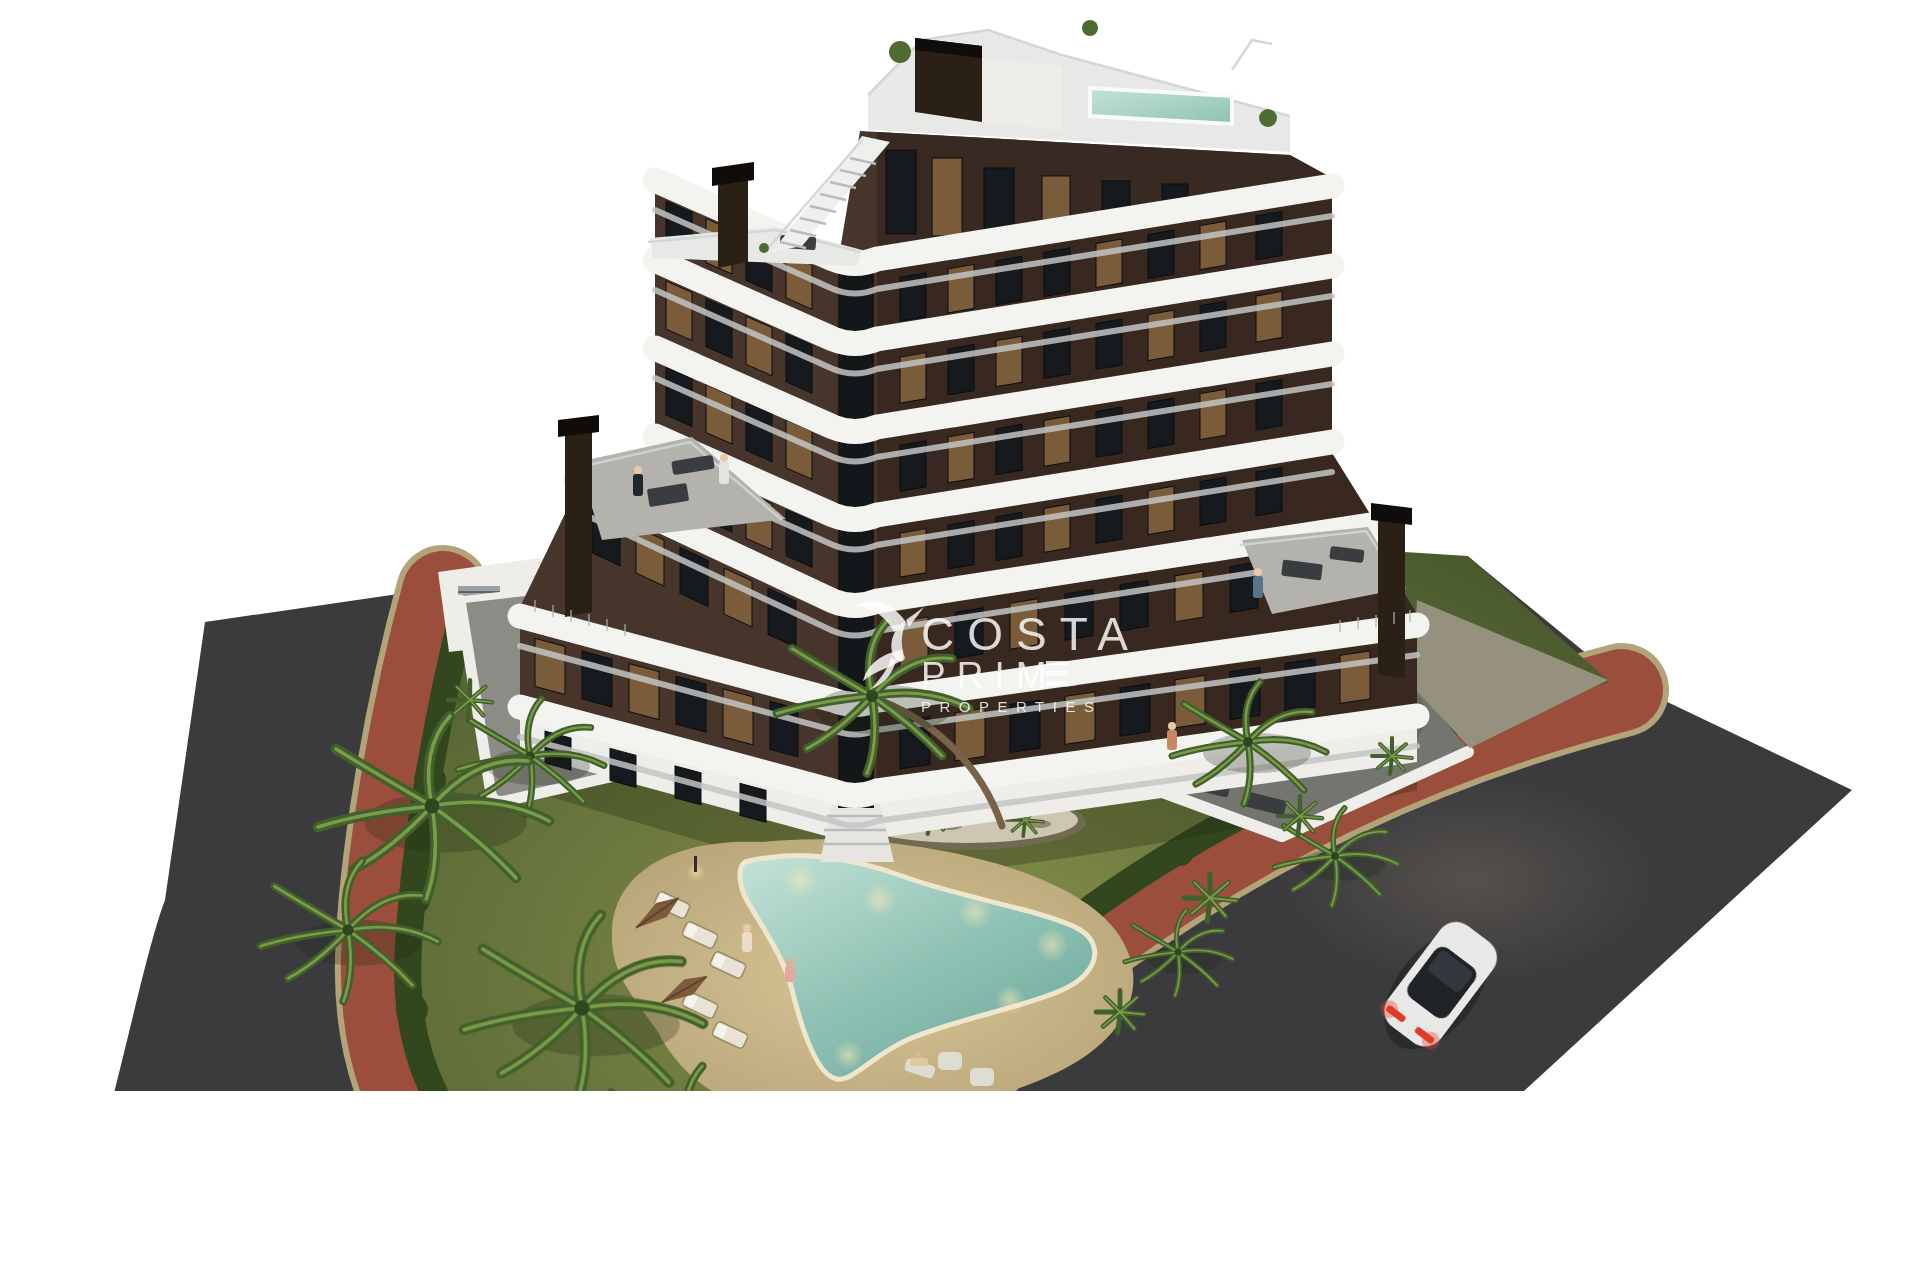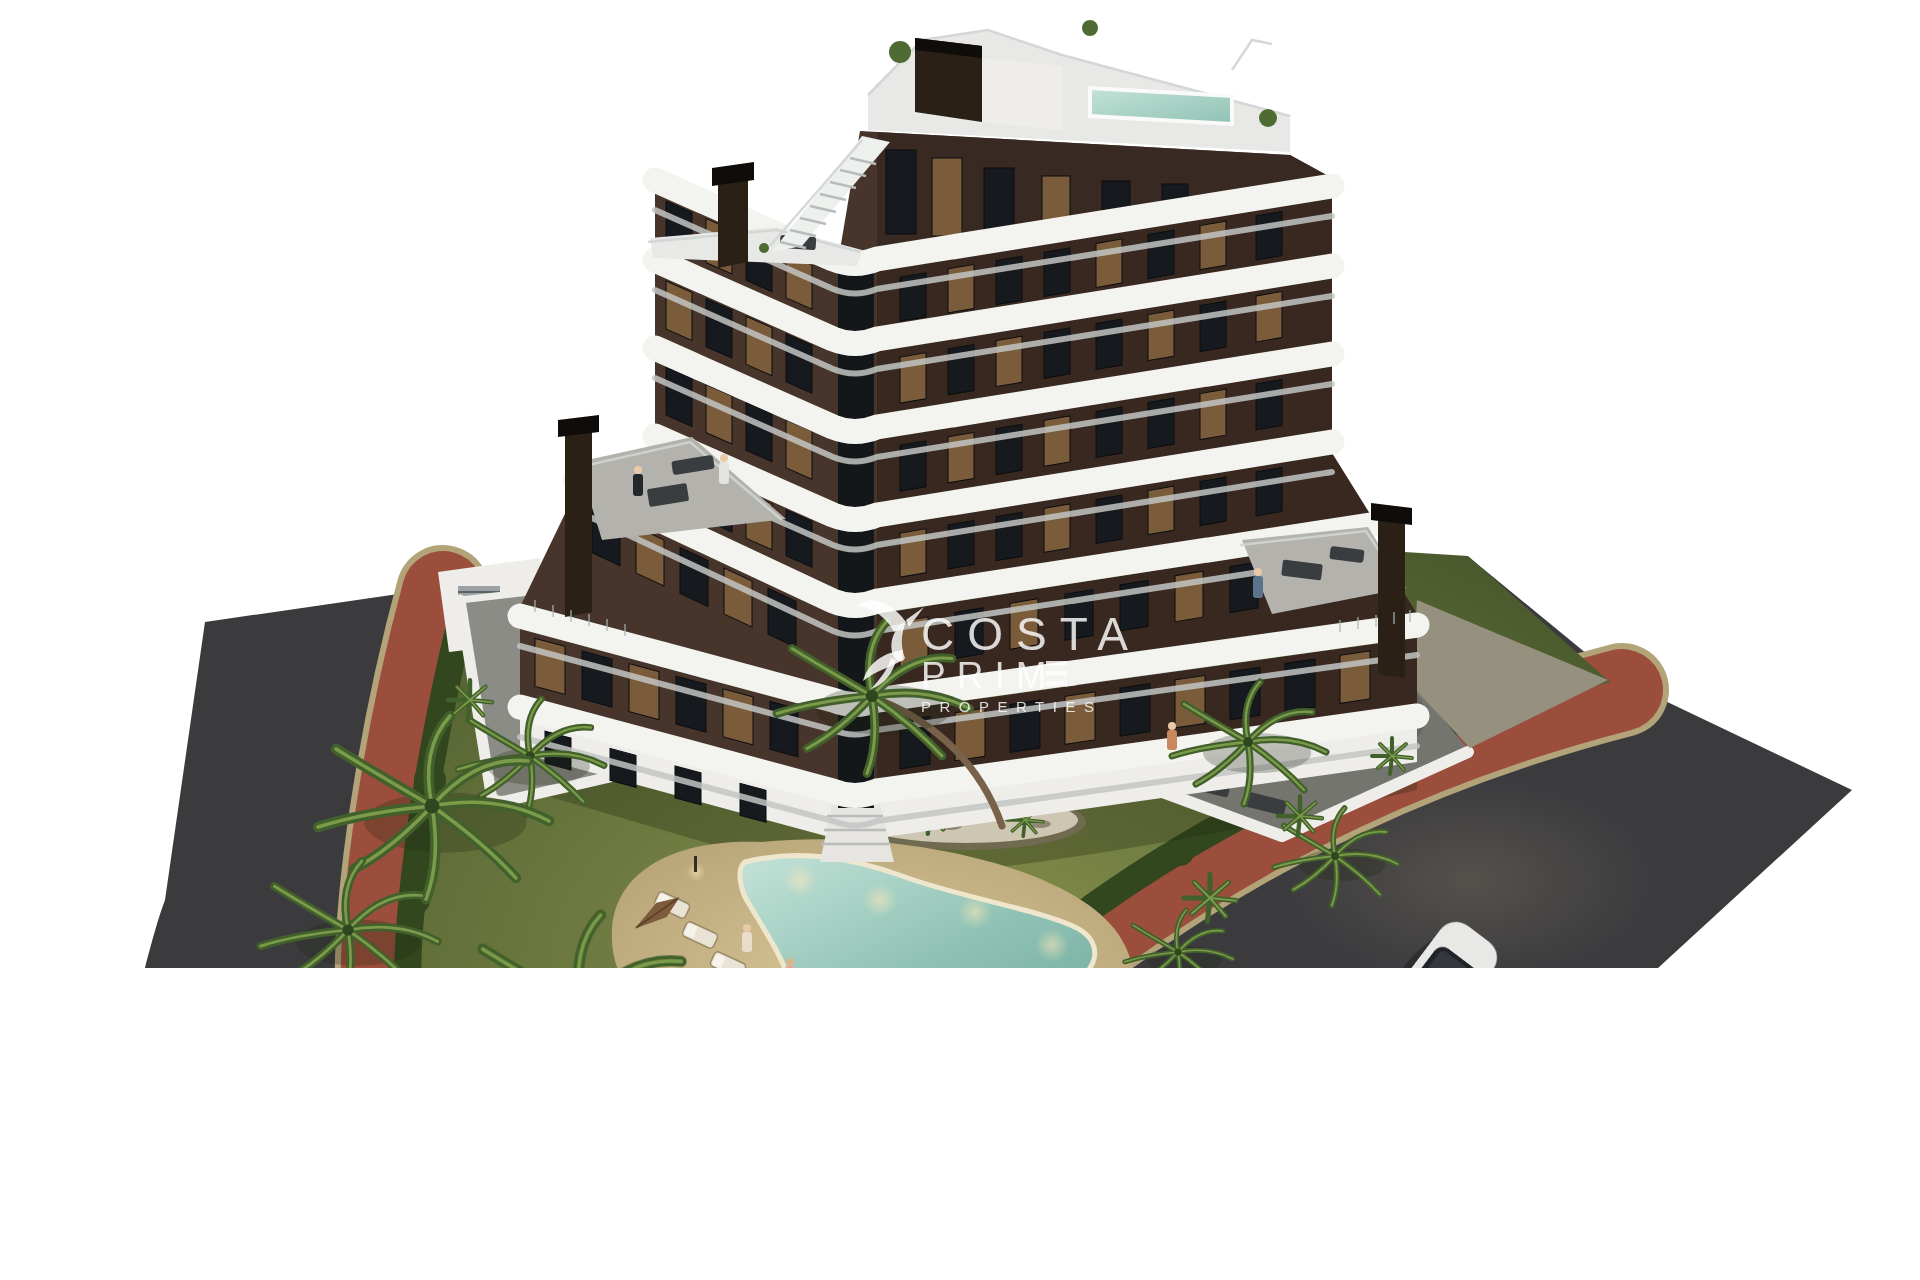--- a/index.html
+++ b/index.html
@@ -1,17 +1,17 @@
 <!DOCTYPE html>
 <html style="--bg: #ffffff; --asphalt: #3b3b3e; --brick: #9b4e3b; --curb: #b3a379; --grass-l: #87914c; --grass-d: #47572c; --hedge: #32471e; --facade-l: #47342a; --facade-r: #342720; --glass: #16191d; --glass-lit: #7a5c3a; --band: #f3f3f0; --band-shadow: #c3c6c4; --white-wall: #eeedea; --deck-gray: #b3b2ac; --roof-deck: #e8e9e7; --concrete: #8c8c86; --concrete-dark: #75756f; --sand: #d8c697; --sand-d: #b3a073; --pool-1: #c4e2d8; --pool-2: #8fc2b4; --pool-deep: #6fa99c; --umbrella: #7d5b3c; --palm-d: #41602b; --palm-l: #7c9b4a; --trunk: #79624a; --stone: #cdc6b2; --car-body: #e8e8e6; --car-glass: #202328; --tail: #e23a28; --light-warm: #ffe9b8;"><head>
 <meta charset="utf-8">
 <style>
   html,body{margin:0;padding:0;background:#fff;}
   body{font-family:"Liberation Sans", sans-serif;}
-  .stage{position:relative;width:1920px;height:968px;background:var(--bg,#fff);overflow:hidden;}
+  .stage{position:relative;width:1920px;height:1091px;background:var(--bg,#fff);overflow:hidden;}
   svg{display:block;}
   
   .asphalt{fill:var(--asphalt);}
   .curb{stroke:var(--curb);stroke-width:94;fill:none;stroke-linejoin:round;stroke-linecap:round;}
   .brick{stroke:var(--brick);stroke-width:82;fill:none;stroke-linejoin:round;stroke-linecap:round;}
   .grass{fill:url(#grassGrad);}
   .hedge{stroke:var(--hedge);stroke-width:27;fill:none;stroke-linejoin:round;stroke-linecap:round;}
   
   .facade{fill:var(--facade-l);}
   .facadeR{fill:var(--facade-r);}

